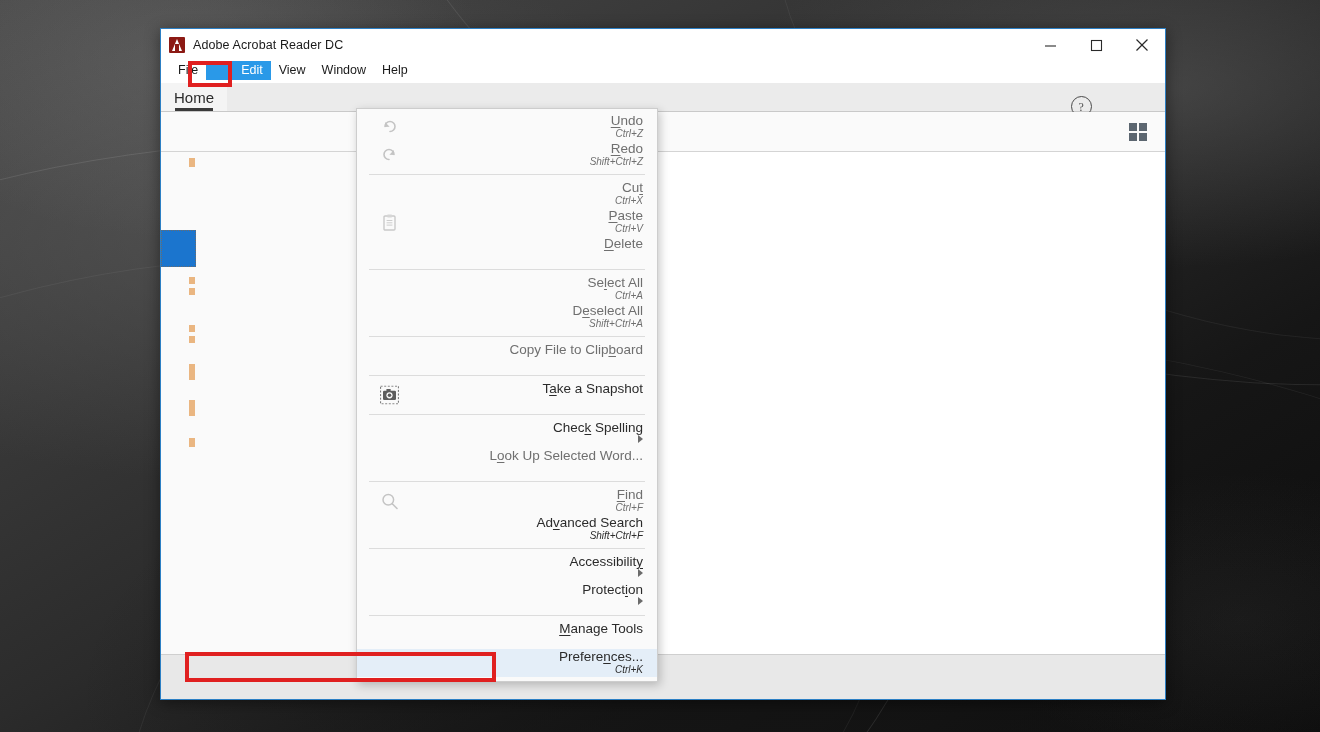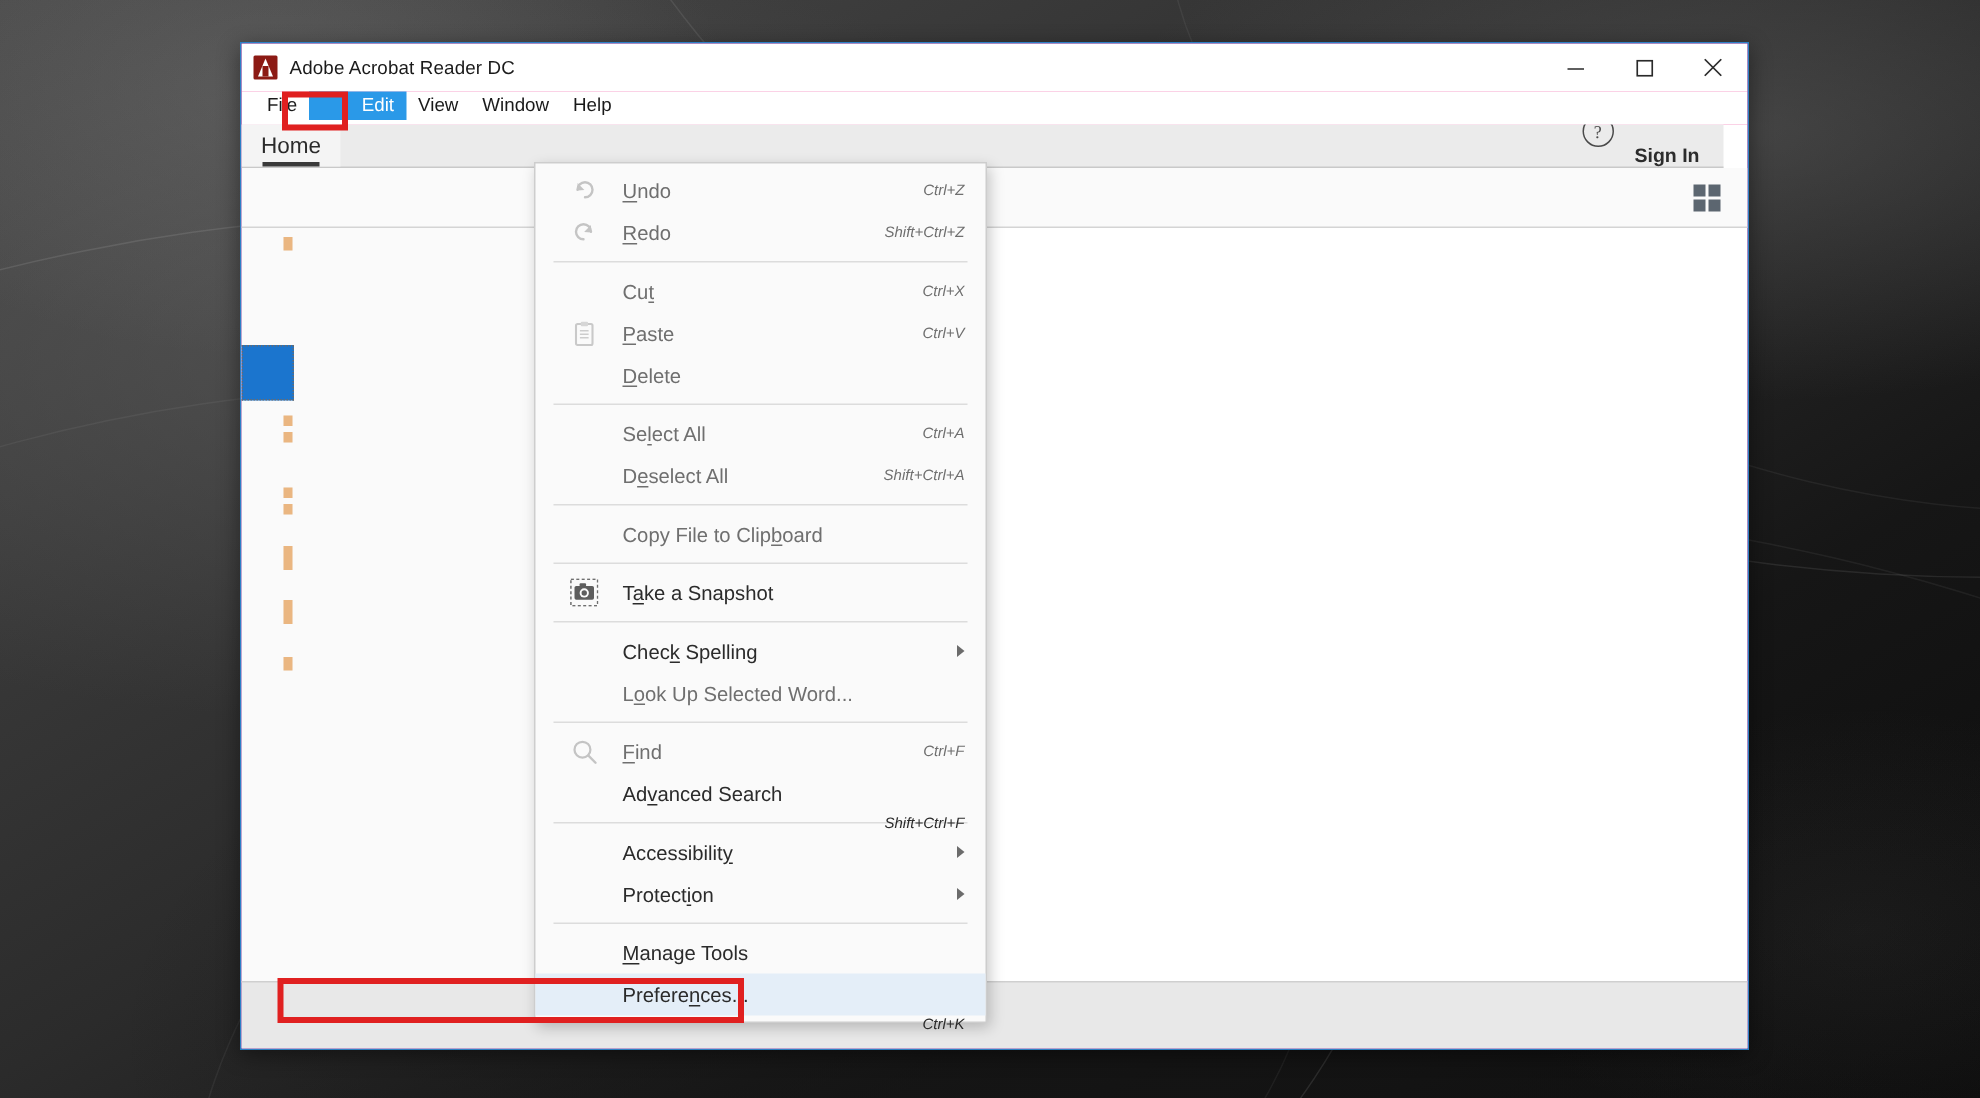--- a/index.html
+++ b/index.html
@@ -48,21 +48,21 @@
   .glow.g2 { width: 520px; height: 300px; left: 980px; top: 470px;
     background: radial-gradient(ellipse at center, rgba(120,120,120,0.10), rgba(0,0,0,0) 70%); }
 
   
   #app-window {
     position: absolute;
     left: 160px;
     top: 28px;
     width: 1006px;
     height: 672px;
-    background: #ec4899;
+    background: #14b8a6;
     border: 1px solid #2c7fc4;
     box-sizing: border-box;
     box-shadow: 0 3px 14px rgba(0,0,0,0.45);
     overflow: hidden;
   }
 
   
   #title-bar {
     height: 32px;
     background: #ffffff;
@@ -150,26 +150,26 @@
   #app-body {
     position: absolute;
     left: 0; top: 54px; right: 0; bottom: 0;
     background: #ffffff;
   }
 
   
   #header-strip {
     position: absolute;
     left: 0; top: 0;
-    right: 16px;
+    right: 0;
     height: 28px;
     background: #ebebeb;
     border-bottom: 1px solid #c9c9c9;
     display: flex;
-    align-items: flex-end;
+    align-items: flex-start;
   }
   #tab-home {
     width: 66px;
     height: 28px;
     background: #f4f4f4;
     display: flex; align-items: center; justify-content: center;
     font-size: 15px;
     color: #2b2b2b;
     position: relative;
     box-sizing: border-box;
@@ -297,40 +297,41 @@
     border: 1px solid #cdcdcd;
     box-sizing: border-box;
     box-shadow: 2px 3px 9px rgba(0,0,0,0.22);
     z-index: 300;
     padding: 4px 0 4px 0;
   }
   .mi {
     position: relative;
     height: 28px;
     display: flex;
-    align-items: center;
+    align-items: flex-end;
     font-size: 13.5px;
     color: #6f6f6f;
-    padding-left: 58px;
+    padding-left: 44px;
     padding-right: 14px;
     box-sizing: border-box;
+    flex-direction: column;
   }
   .mi.enabled { color: #2b2b2b; }
   .mi.highlight {
     background: #e4eef8;
   }
   .mi .label { white-space: nowrap; }
   .mi .accel {
     margin-left: auto;
     font-size: 10px;
     color: #6f6f6f;
     padding-left: 22px;
     font-style: italic;
   }
-  .mi.enabled .accel { color: #2b2b2b; margin-top: 40px; }
+  .mi.enabled .accel { color: #2b2b2b; }
   .mi .sub-arrow {
     margin-left: auto;
     width: 0; height: 0;
     border-top: 4px solid transparent;
     border-bottom: 4px solid transparent;
     border-left: 5px solid #6b6b6b;
   }
   .mi .mi-icon {
     position: absolute;
     left: 23px;

